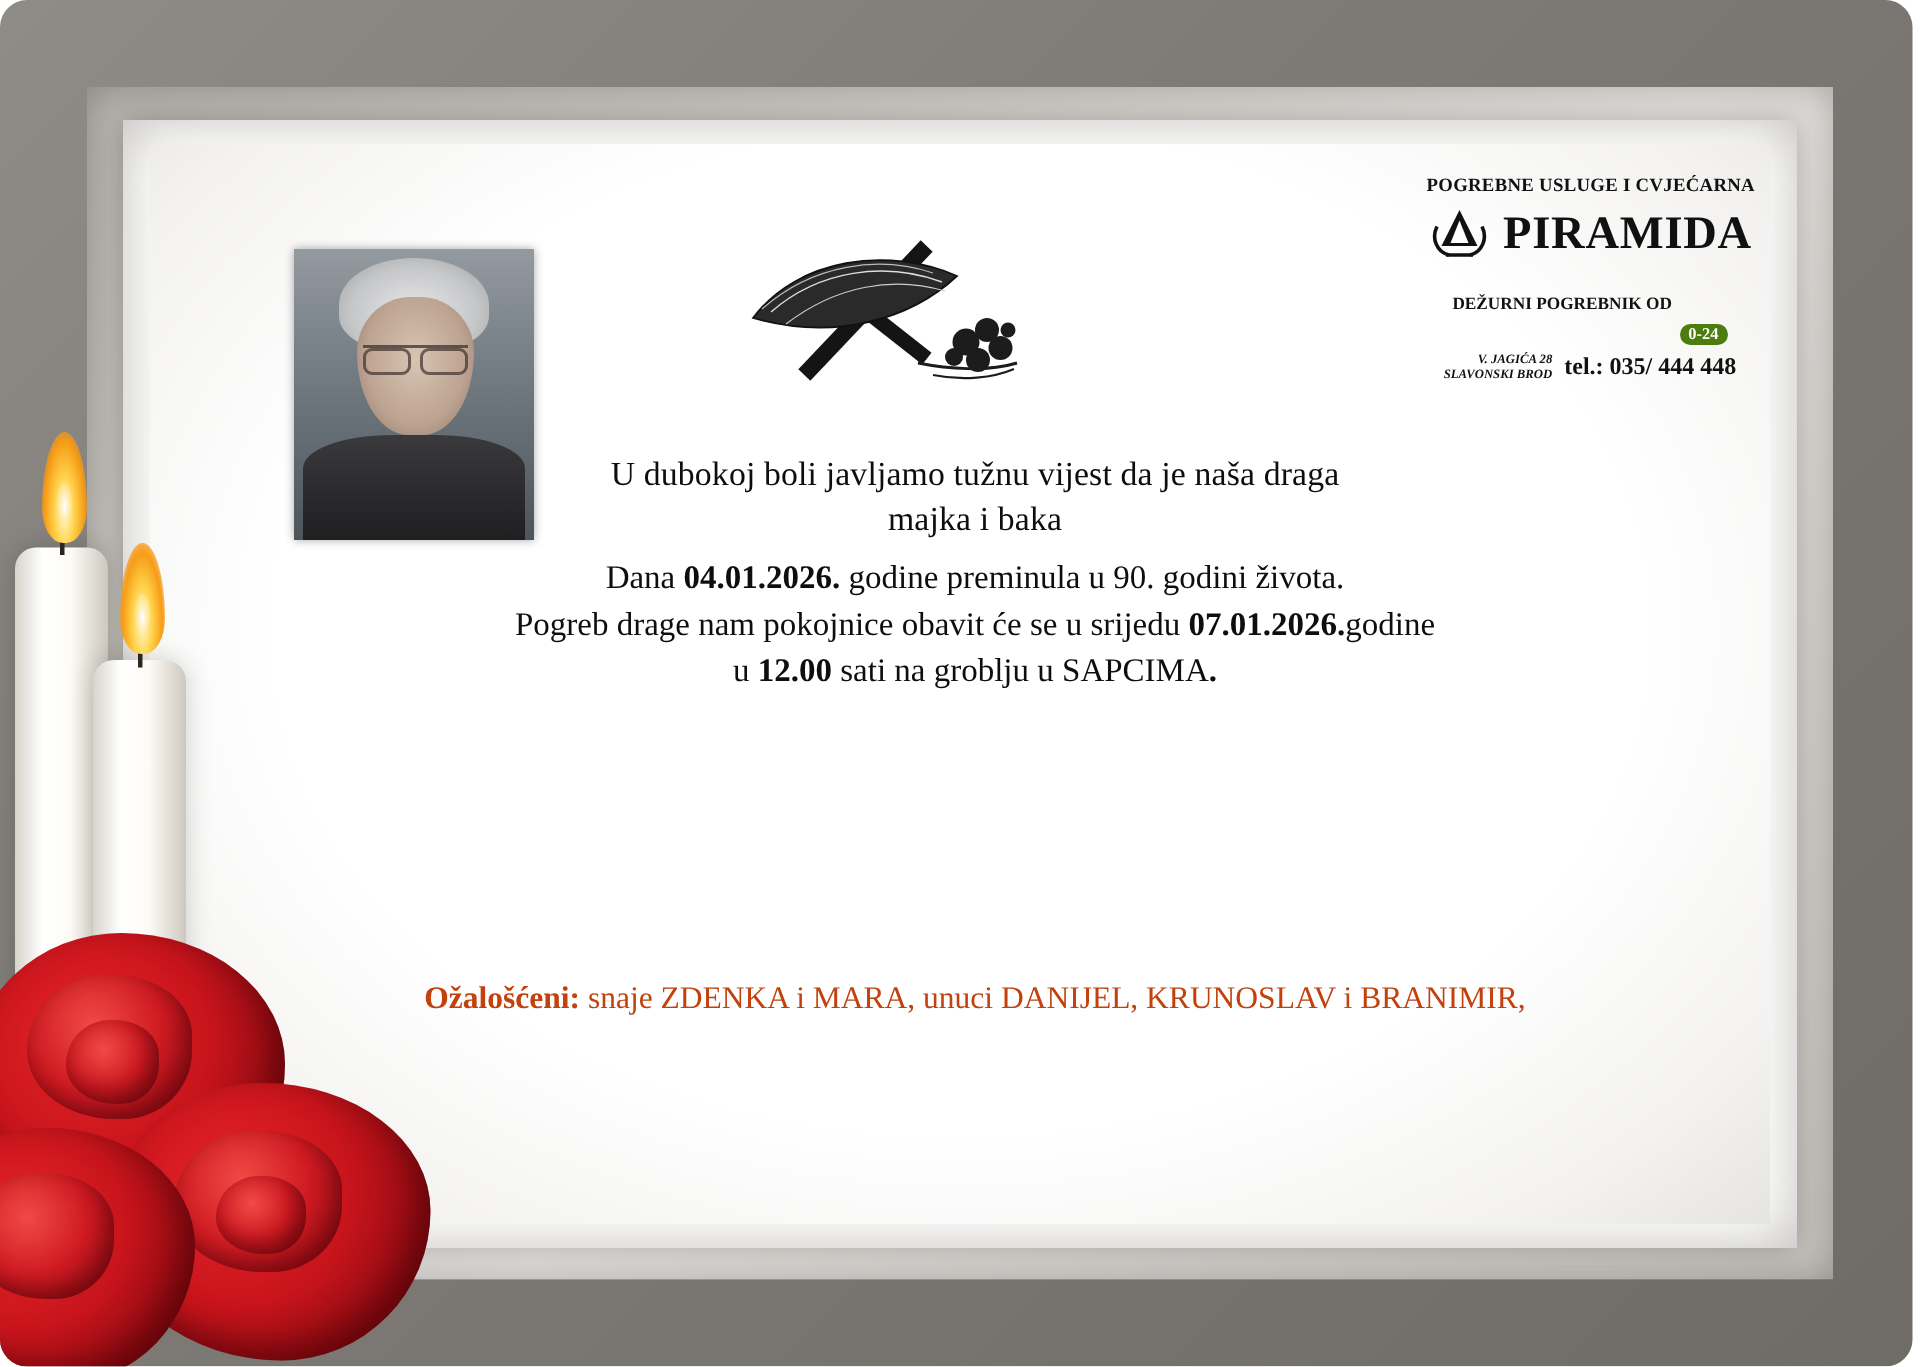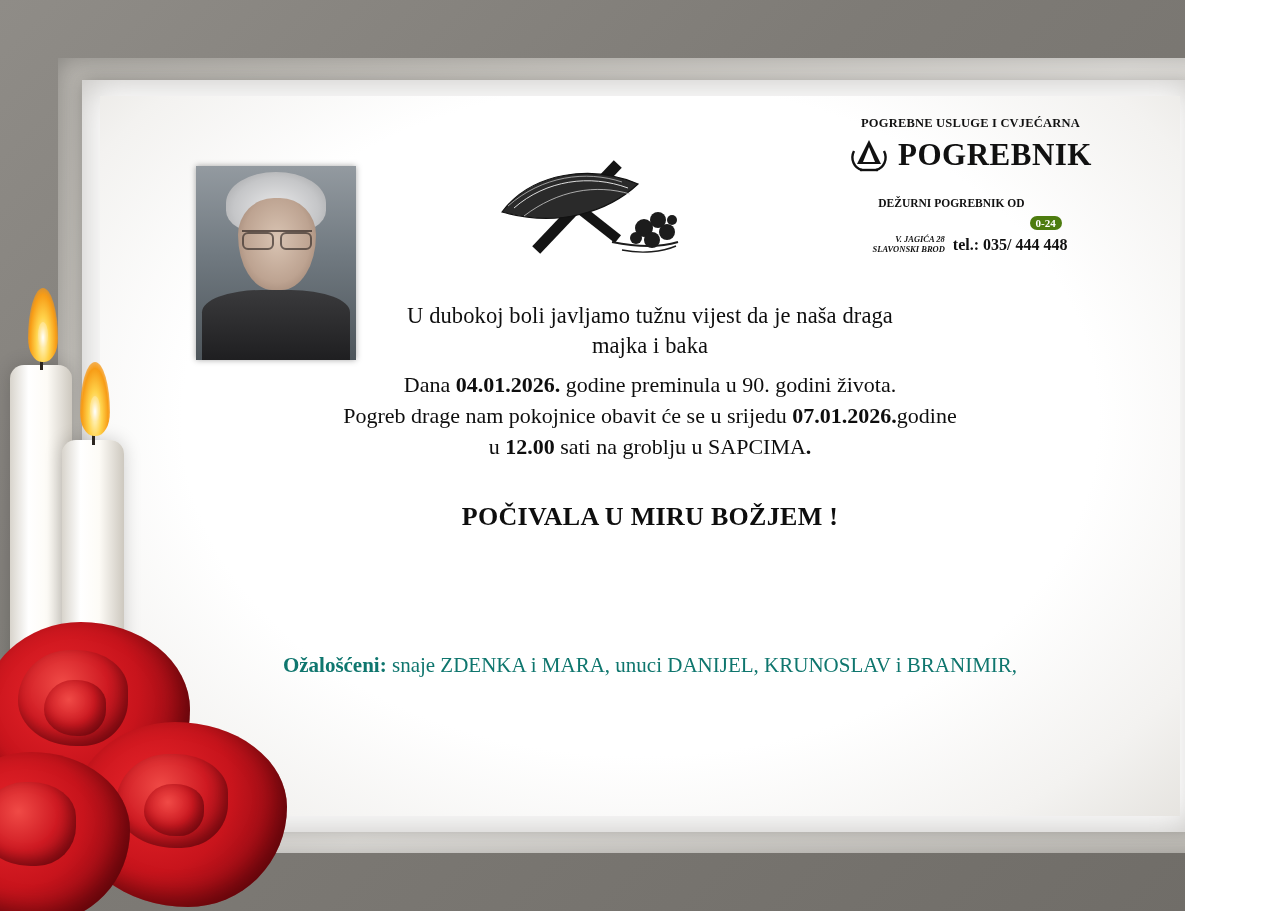--- a/index.html
+++ b/index.html
@@ -2,25 +2,26 @@
 <html><head>
 <meta charset="utf-8">
 <style>
   html, body {
     margin: 0;
     padding: 0;
     background: #ffffff;
   }
   #page {
     position: relative;
-    width: 1185px;
+    width: 1275px;
     height: 911px;
     overflow: hidden;
     font-family: "Liberation Serif", serif;
     background: #ffffff;
+    border-radius: 18px;
   }
 
   
   .frame-outer {
     position: absolute;
     left: 0; top: 0;
     width: 1280px;
     height: 911px;
     background: linear-gradient(135deg,#8f8c87 0%,#7e7b76 40%,#6f6c67 100%);
   }
@@ -268,21 +269,21 @@
     margin: 40px 0 0 0;
     letter-spacing: 0.3px;
   }
   .mourners {
     position: absolute;
     left: 160px; top: 650px;
     width: 980px;
     text-align: center;
     font-size: 21px;
     line-height: 30px;
-    color: #0f766e;
+    color: #c2410c;
   }
   .mourners b { font-weight: bold; }
 </style>
 </head>
 <body>
 
 <div id="page">
 
   <div class="frame-outer"></div>
   <div class="frame-bevel"></div>
@@ -352,21 +353,21 @@
     <div class="logo-main">
       <div class="logo-mark">
         <svg width="42" height="38" viewBox="0 0 42 38" xmlns="http://www.w3.org/2000/svg">
           <path d="M21 5 L33 29 L9 29 Z" fill="#111"></path>
           <path d="M21 12 L27 27 L15 27 Z" fill="#fff"></path>
           <path d="M6 16 C2 24, 6 33, 14 35" stroke="#111" stroke-width="2.4" fill="none"></path>
           <path d="M36 16 C40 24, 36 33, 28 35" stroke="#111" stroke-width="2.4" fill="none"></path>
           <path d="M12 35 L30 35" stroke="#111" stroke-width="2.4"></path>
         </svg>
       </div>
-      <div class="logo-word">POGREBNIK</div>
+      <div class="logo-word">PIRAMIDA</div>
     </div>
     <div class="logo-sub">
       <span>DEŽURNI POGREBNIK OD</span>
       <span class="badge-24">0-24</span>
     </div>
     <div class="logo-bottom">
       <div class="logo-addr">
         <div>V. JAGIĆA 28</div>
         <div>SLAVONSKI BROD</div>
       </div>
@@ -380,20 +381,19 @@
       <span class="line2">majka i baka</span>
     </p>
 
 
     <p class="details">
       <span>Dana </span><b>04.01.2026.</b><span> godine preminula u 90. godini života.</span><br>
       <span>Pogreb drage nam pokojnice  obavit će se u srijedu </span><b>07.01.2026.</b><span>godine</span><br>
       <span>u </span><b>12.00</b><span> sati na groblju u SAPCIMA</span><b>.</b>
     </p>
 
-    <p class="rip">POČIVALA U MIRU BOŽJEM !</p>
   </div>
 
   <div class="mourners">
     <b>Ožalošćeni:</b><span> snaje ZDENKA i MARA, unuci DANIJEL, KRUNOSLAV i BRANIMIR,</span><br>
   </div>
 
 </div>
 
 </body></html>

